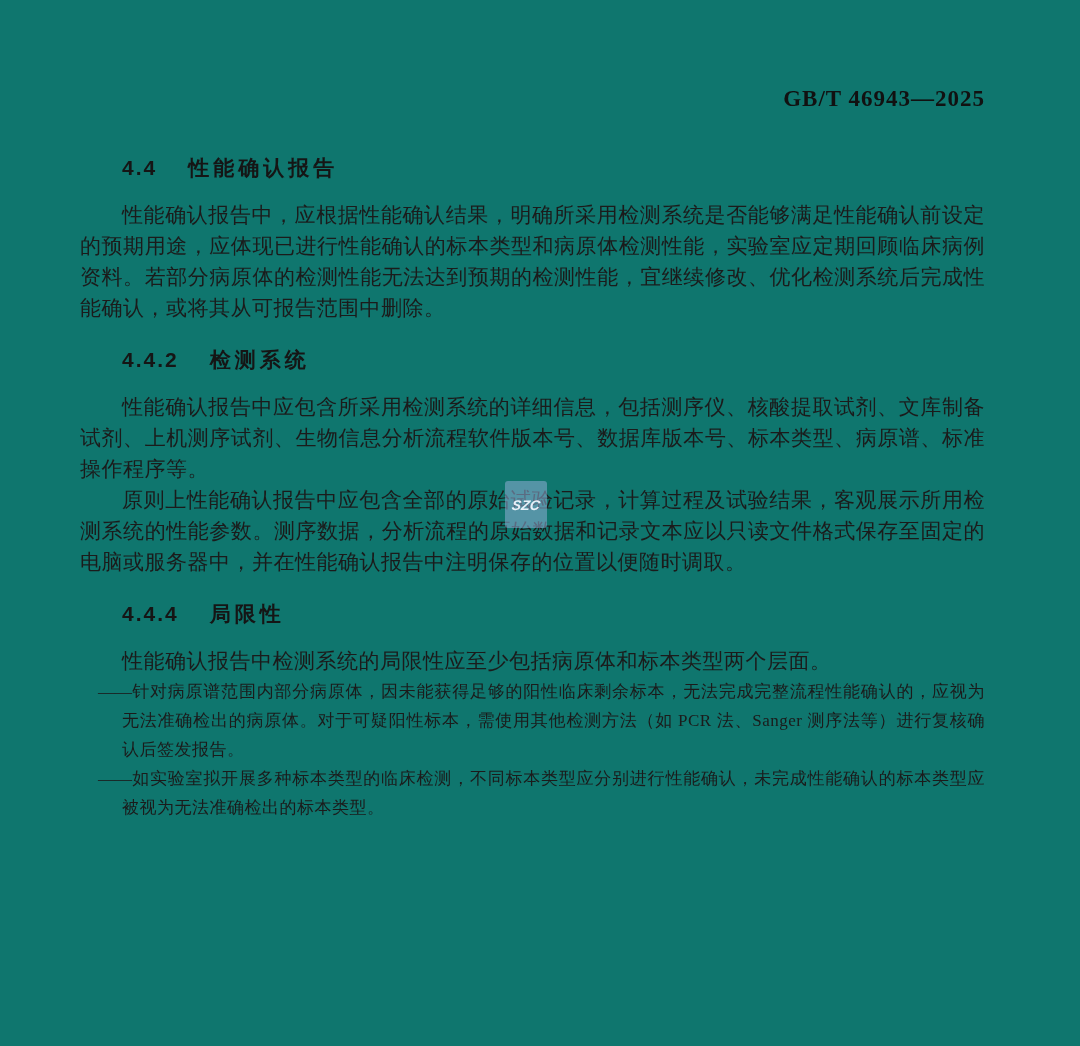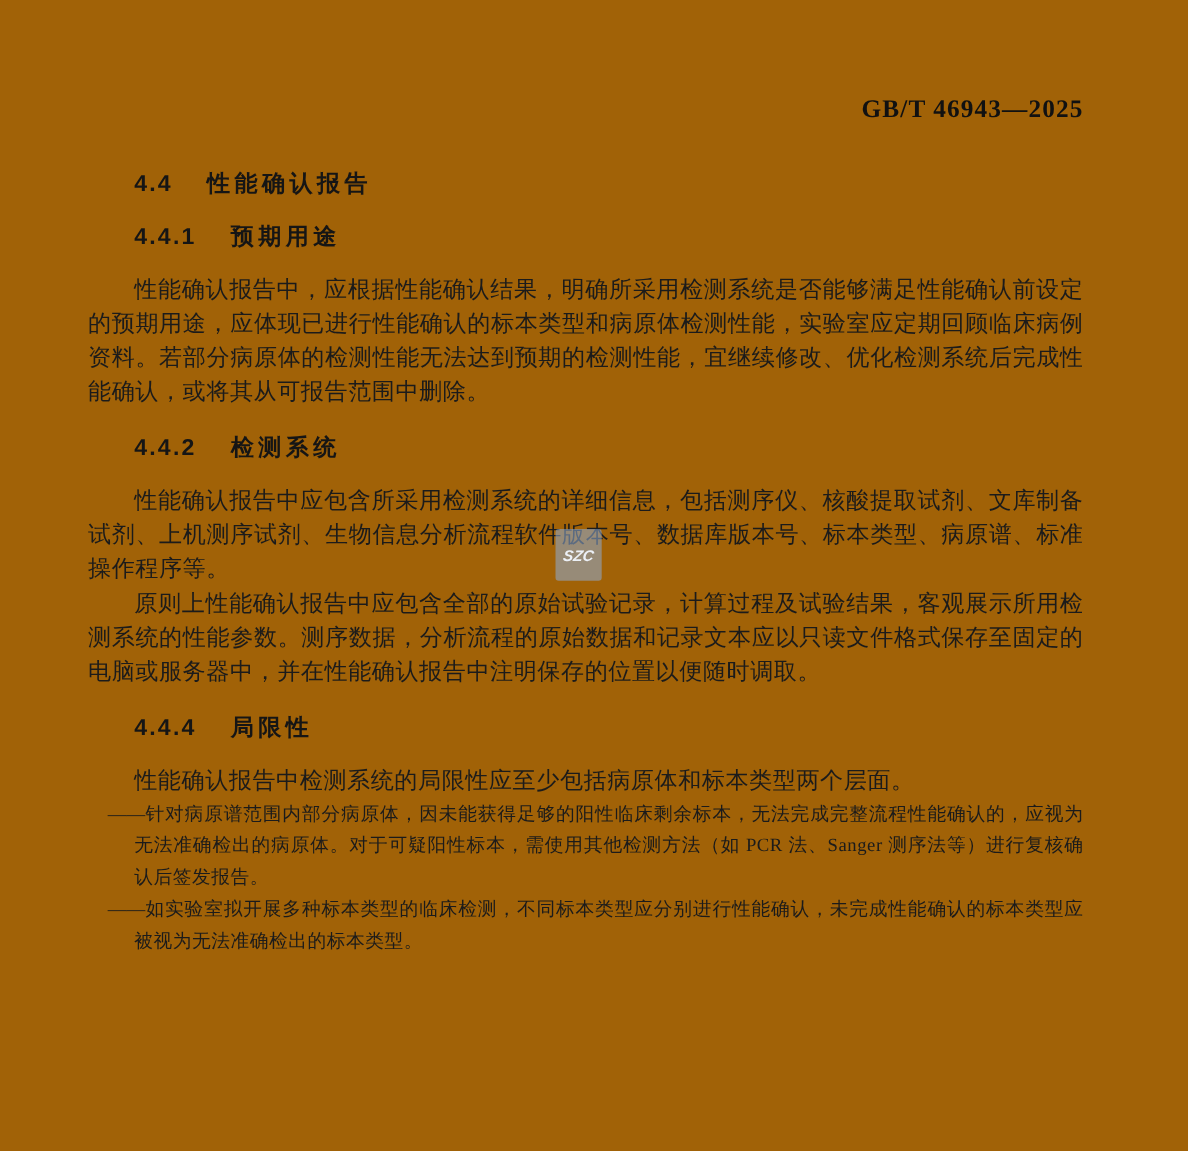--- a/index.html
+++ b/index.html
@@ -1,20 +1,20 @@
 <!DOCTYPE html>
 <html lang="zh"><head>
 <meta charset="utf-8">
 <style>
   html, body { margin: 0; padding: 0; background: #ffffff; }
   .page {
     position: relative;
     width: 1080px;
     height: 1046px;
-    background: #a16207;
+    background: #0f766e;
     overflow: hidden;
     color: #1b1b1b;
     font-family: "Liberation Serif", "DejaVu Serif", serif;
   }
   .doc-header {
     padding: 86px 95px 0 0;
     text-align: right;
     font-family: "Liberation Serif", "DejaVu Serif", serif;
     font-weight: bold;
     font-size: 23px;
@@ -86,23 +86,20 @@
   <div class="watermark">
     <span class="wm-text">SZC</span>
   </div>
 
   <div class="content">
 
     <div class="sec-heading first">
       <span class="h-num">4.4</span><span class="h-title">性能确认报告</span>
     </div>
 
-    <div class="sec-heading">
-      <span class="h-num">4.4.1</span><span class="h-title">预期用途</span>
-    </div>
     <p class="para">性能确认报告中，应根据性能确认结果，明确所采用检测系统是否能够满足性能确认前设定的预期用途，应体现已进行性能确认的标本类型和病原体检测性能，实验室应定期回顾临床病例资料。若部分病原体的检测性能无法达到预期的检测性能，宜继续修改、优化检测系统后完成性能确认，或将其从可报告范围中删除。</p>
 
     <div class="sec-heading">
       <span class="h-num">4.4.2</span><span class="h-title">检测系统</span>
     </div>
     <p class="para">性能确认报告中应包含所采用检测系统的详细信息，包括测序仪、核酸提取试剂、文库制备试剂、上机测序试剂、生物信息分析流程软件版本号、数据库版本号、标本类型、病原谱、标准操作程序等。</p>
 
     <p class="para">原则上性能确认报告中应包含全部的原始试验记录，计算过程及试验结果，客观展示所用检测系统的性能参数。测序数据，分析流程的原始数据和记录文本应以只读文件格式保存至固定的电脑或服务器中，并在性能确认报告中注明保存的位置以便随时调取。</p>
 
     <div class="sec-heading">

